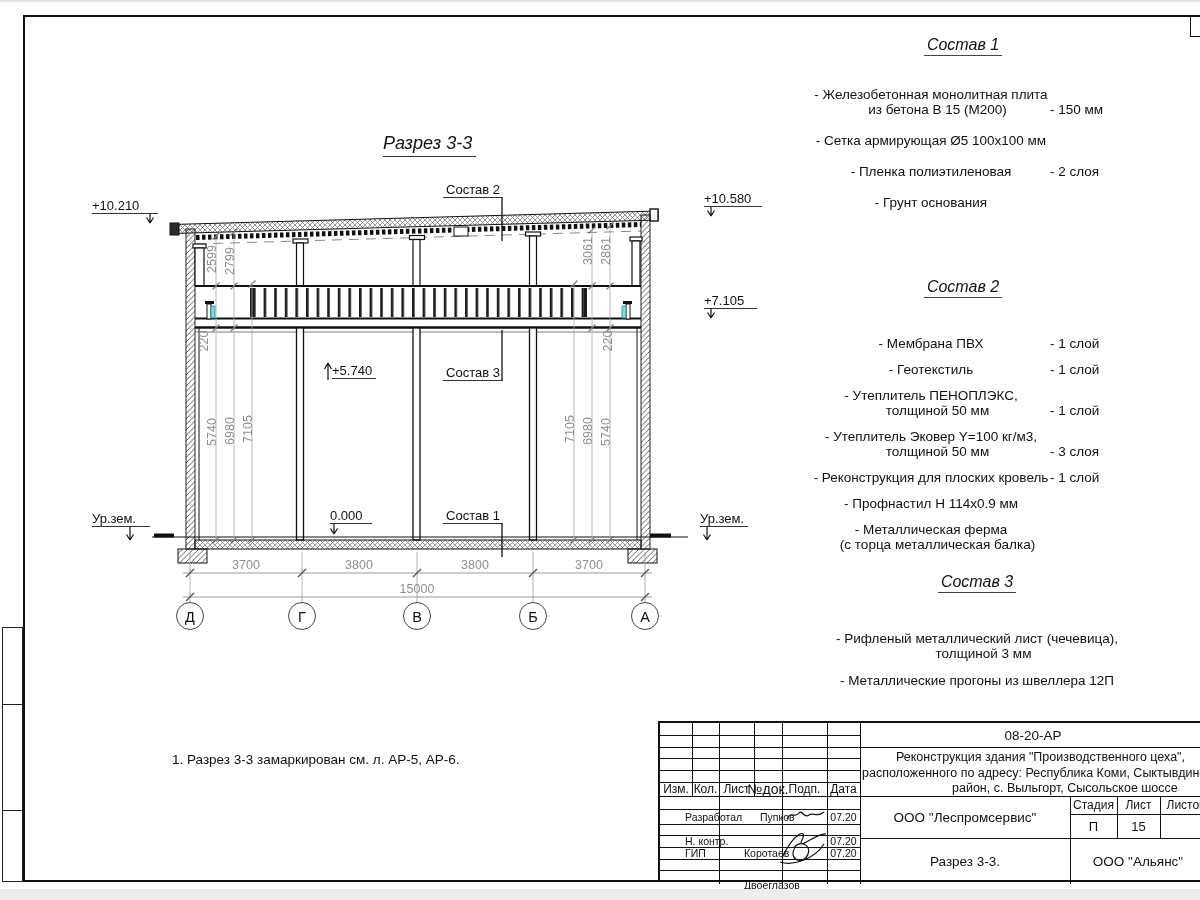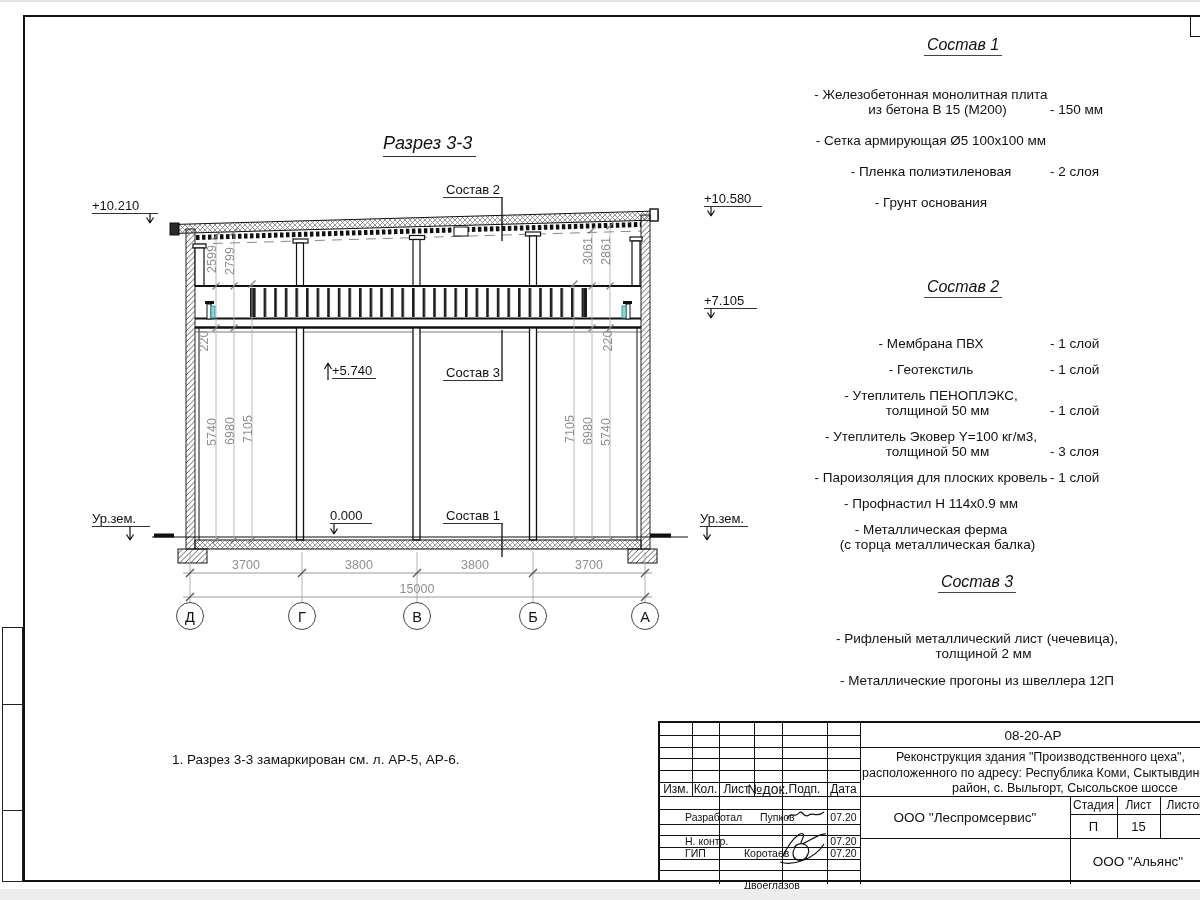--- a/index.html
+++ b/index.html
@@ -275,41 +275,41 @@
           <div class="cname">- Утеплитель ПЕНОПЛЭКС,
 толщиной 50 мм</div>
           <div class="cval">- 1 слой</div>
         </div>
       <div class="citem">
           <div class="cname">- Утеплитель Эковер Y=100 кг/м3,
 толщиной 50 мм</div>
           <div class="cval">- 3 слоя</div>
         </div>
       <div class="citem">
-          <div class="cname">- Пароизоляция для плоских кровель</div>
+          <div class="cname">- Реконструкция для плоских кровель</div>
           <div class="cval">- 1 слой</div>
         </div>
       <div class="citem">
           <div class="cname">- Профнастил Н 114х0.9 мм</div>
           <div class="cval"></div>
         </div>
       <div class="citem">
           <div class="cname">- Металлическая ферма
 (с торца металлическая балка)</div>
           <div class="cval"></div>
         </div>
     </div>
   </div>
 
   <div class="comp comp3" style="left:812px;top:573px;">
     <div class="ctitle"><span>Состав 3</span></div>
     <div class="citems">
       <div class="citem">
           <div class="cname">- Рифленый металлический лист (чечевица),
-толщиной 2 мм</div>
+толщиной 3 мм</div>
         </div>
       <div class="citem">
           <div class="cname">- Металлические прогоны из швеллера 12П</div>
         </div>
     </div>
   </div>
 
   <div class="tb">
 
     <div class="vl" style="left:32px;top:0;height:73px;"></div>
@@ -368,17 +368,18 @@
     <div class="cell" style="left:202px;top:42px;width:344px;height:15px;justify-content:flex-start;font-size:12.5px;">расположенного по адресу: Республика Коми, Сыктывдинский</div>
     <div class="cell" style="left:292px;top:57px;width:254px;height:15px;justify-content:flex-start;font-size:12.5px;">район, с. Выльгорт, Сысольское шоссе</div>
 
     <div class="cell" style="left:200px;top:73px;width:210px;height:42px;font-size:13.5px;">ООО "Леспромсервис"</div>
     <div class="cell" style="left:410px;top:73px;width:47px;height:18px;">Стадия</div>
     <div class="cell" style="left:457px;top:73px;width:43px;height:18px;">Лист</div>
     <div class="cell" style="left:500px;top:73px;width:52px;height:18px;">Листов</div>
     <div class="cell" style="left:410px;top:91px;width:47px;height:24px;font-size:13px;">П</div>
     <div class="cell" style="left:457px;top:91px;width:43px;height:24px;font-size:13px;">15</div>
 
+    <div class="cell" style="left:200px;top:115px;width:210px;height:46px;font-size:13.5px;">Разрез 3-3.</div>
     <div class="cell" style="left:410px;top:115px;width:136px;height:46px;font-size:13.5px;">ООО "Альянс"</div>
   </div>
 
   <div class="page-edge-bottom"></div>
 </div>
 
 </body></html>

